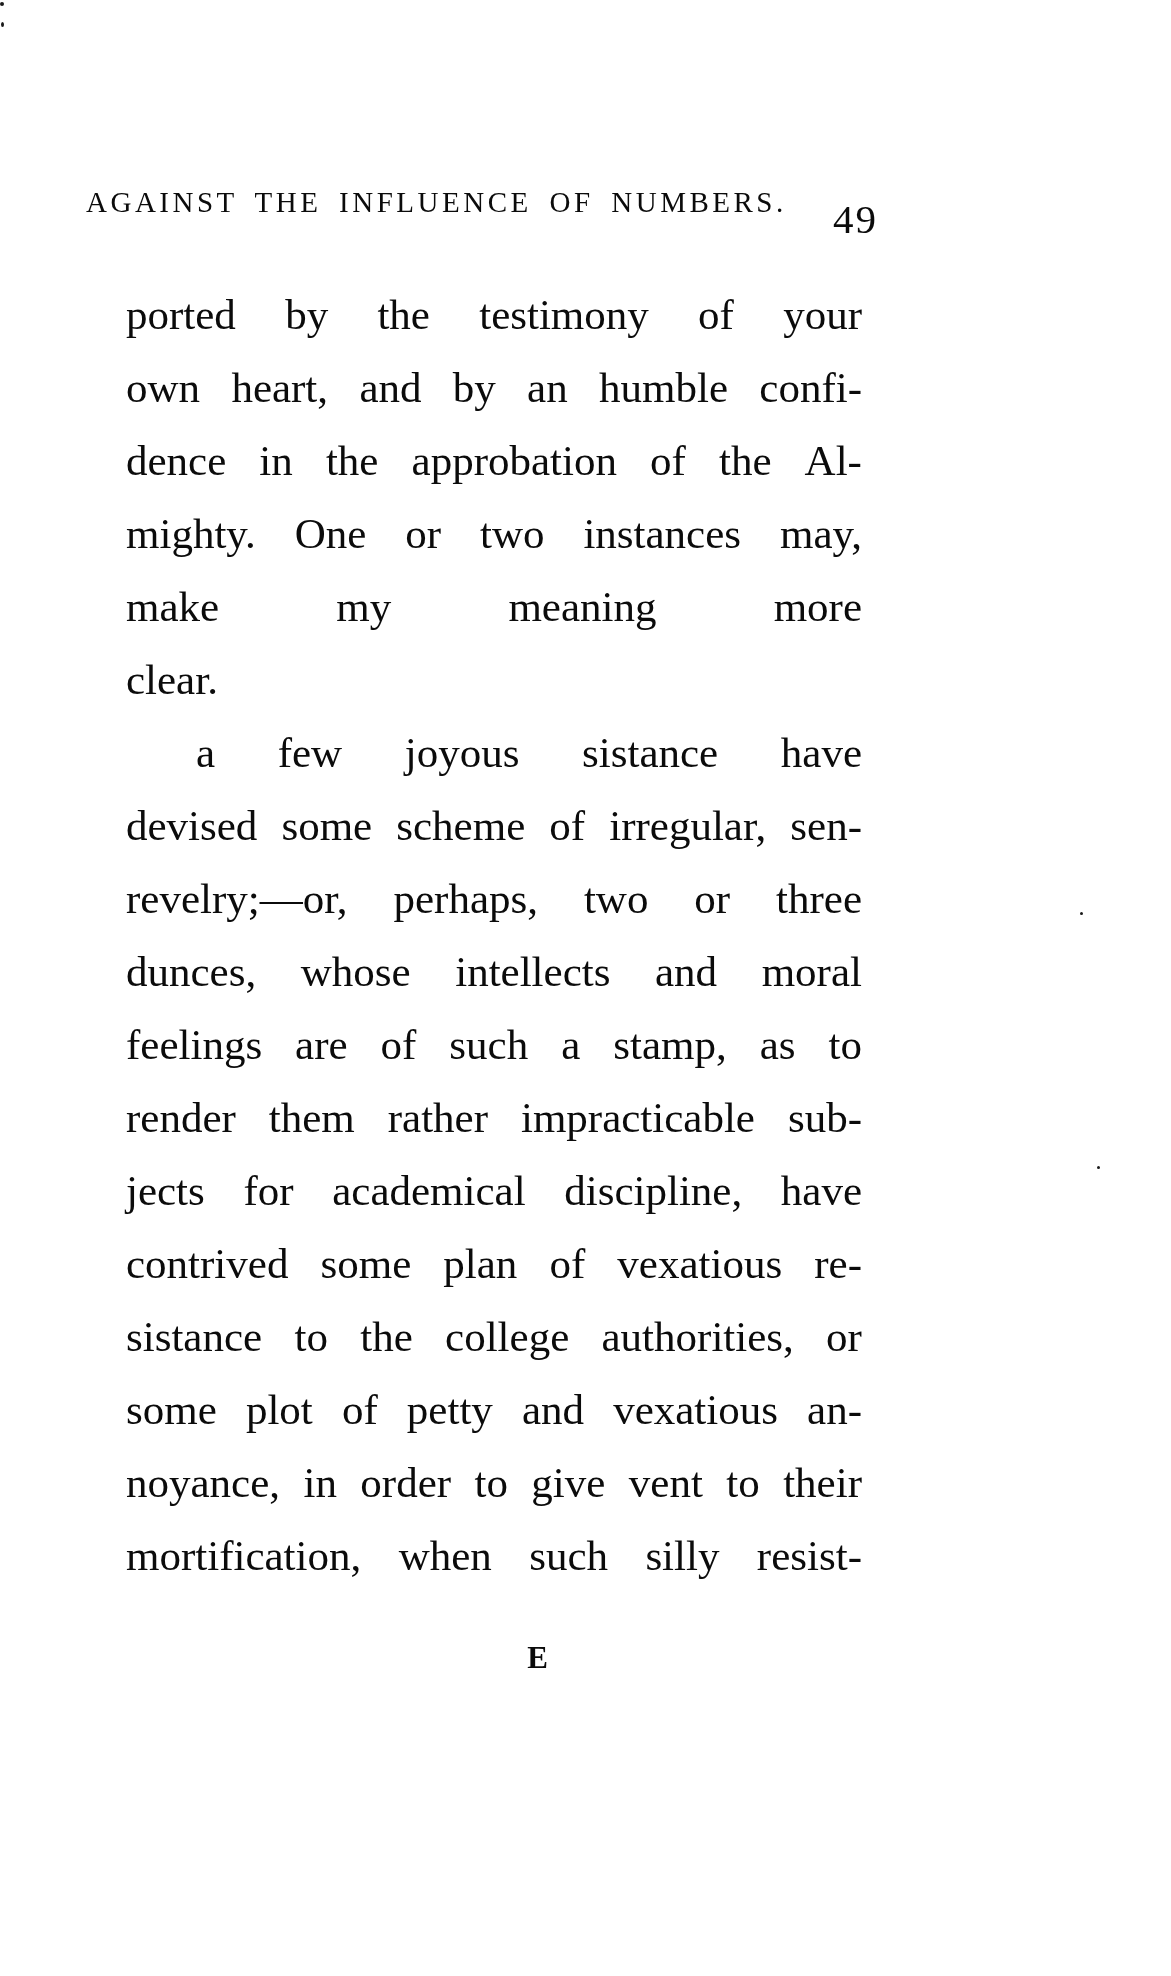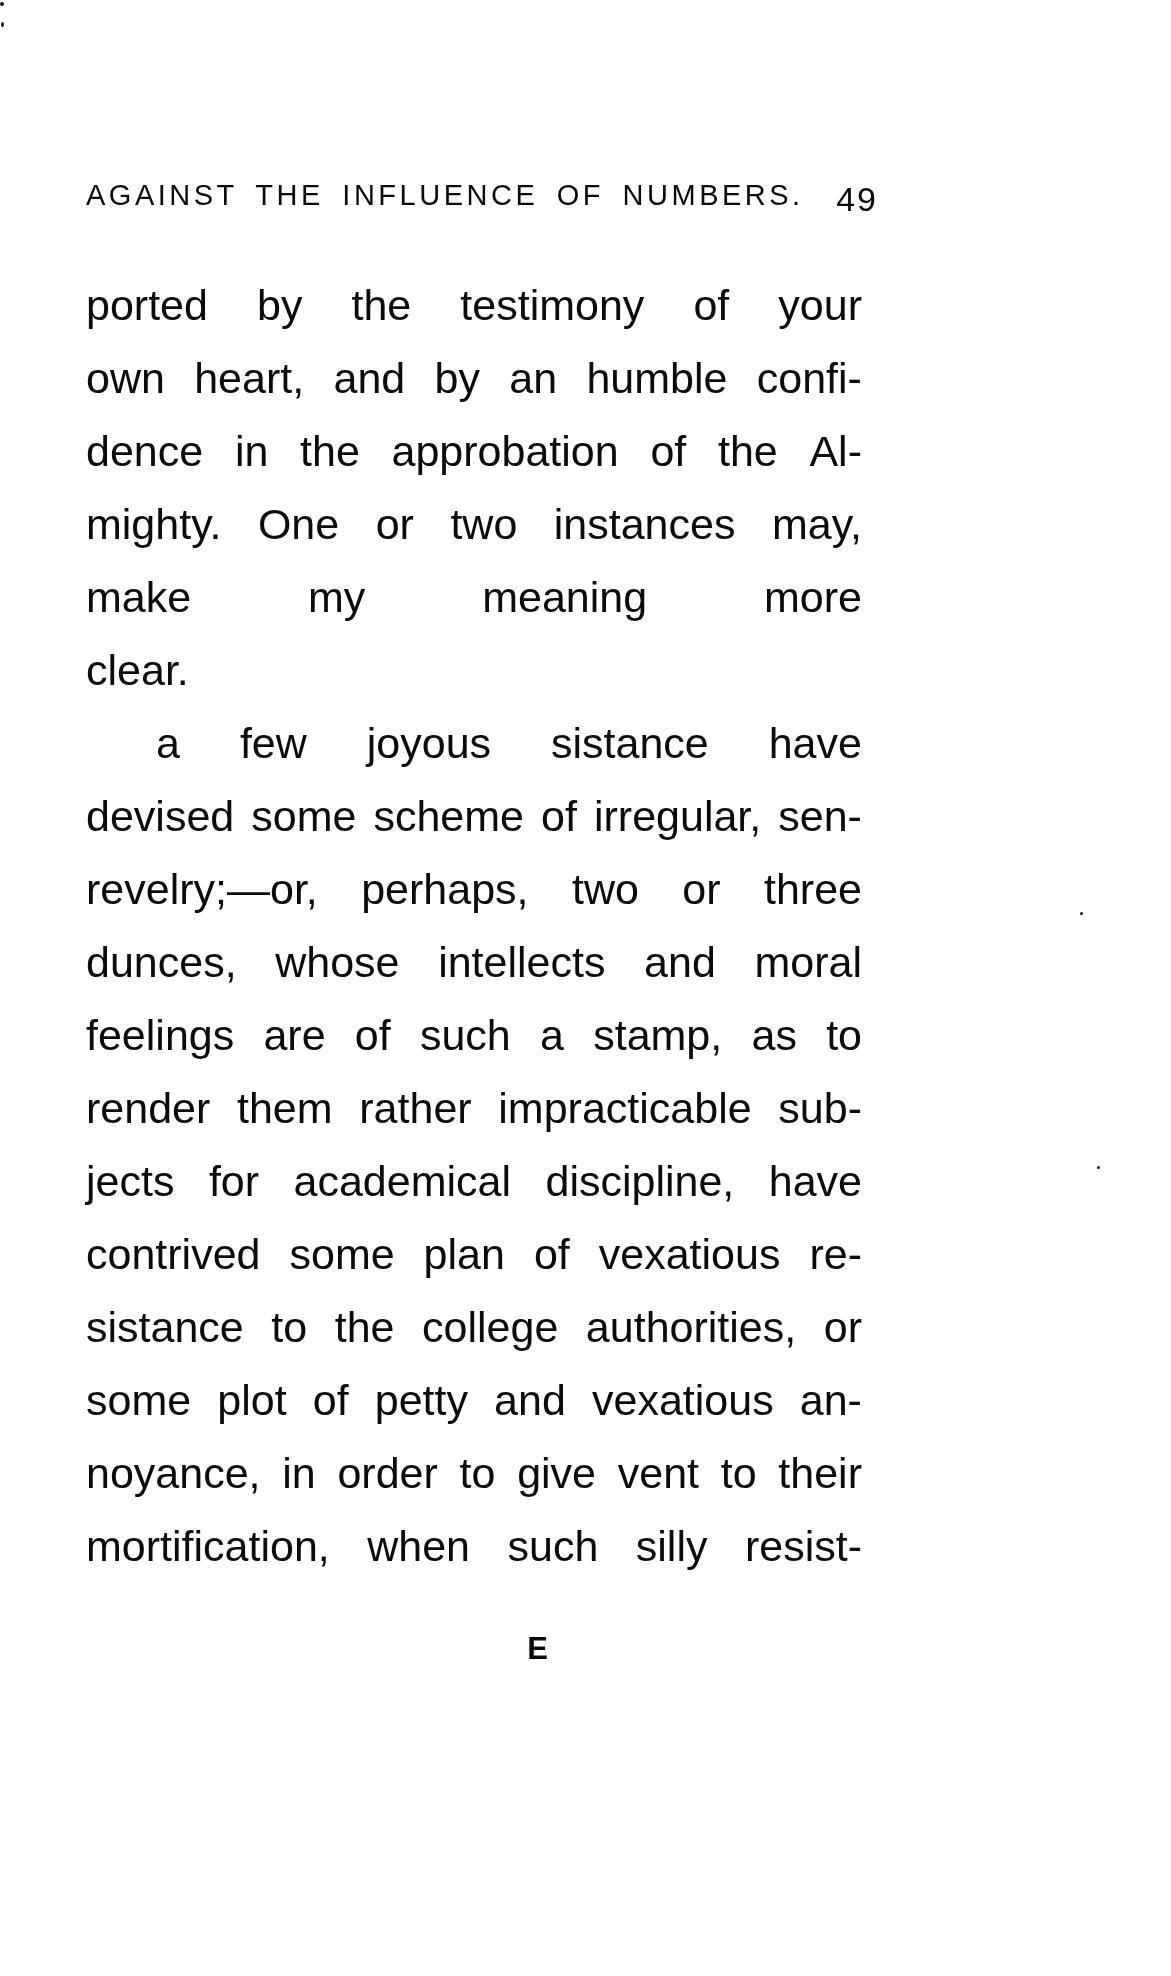--- a/index.html
+++ b/index.html
@@ -2,21 +2,21 @@
 <html><head>
 <meta charset="utf-8">
 <style>
   html, body { margin: 0; padding: 0; background: #ffffff; }
   .page {
     position: relative;
     width: 1171px;
     height: 1976px;
     background: #ffffff;
     overflow: hidden;
-    font-family: Liberation Sans, sans-serif;
+    font-family: Liberation Serif, serif;
     color: #0b0b0b;
   }
   .content {
     position: absolute;
     left: 86px;
     top: 174px;
     width: 776px;
   }
   .running-header {
     display: flex;
@@ -25,26 +25,26 @@
     margin-right: -16px;
     margin-bottom: 56px;
   }
   .header-title {
     font-size: 29px;
     letter-spacing: 3.5px;
     word-spacing: 7px;
     white-space: nowrap;
   }
   .page-number {
-    font-size: 34px;
+    font-size: 41px;
     letter-spacing: 2px;
     position: relative;
-    top: 6px;
-  }
-  .body-text { font-size: 43px; }
+    top: 21px;
+  }
+  .body-text { font-size: 43px; margin-left: 40px; }
   .line {
     display: flex;
     justify-content: space-between;
     line-height: 73px;
     white-space: nowrap;
   }
   .line.indent { padding-left: 70px; }
   .signature-line {
     margin-top: 46px;
     text-align: center;

